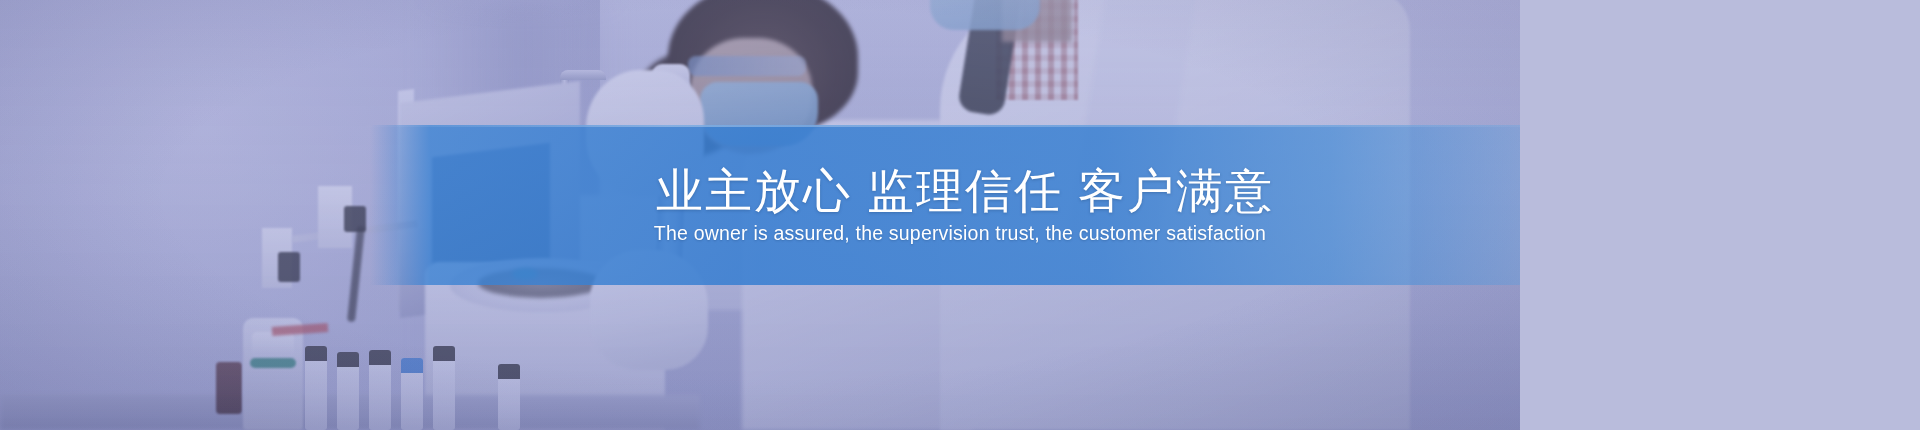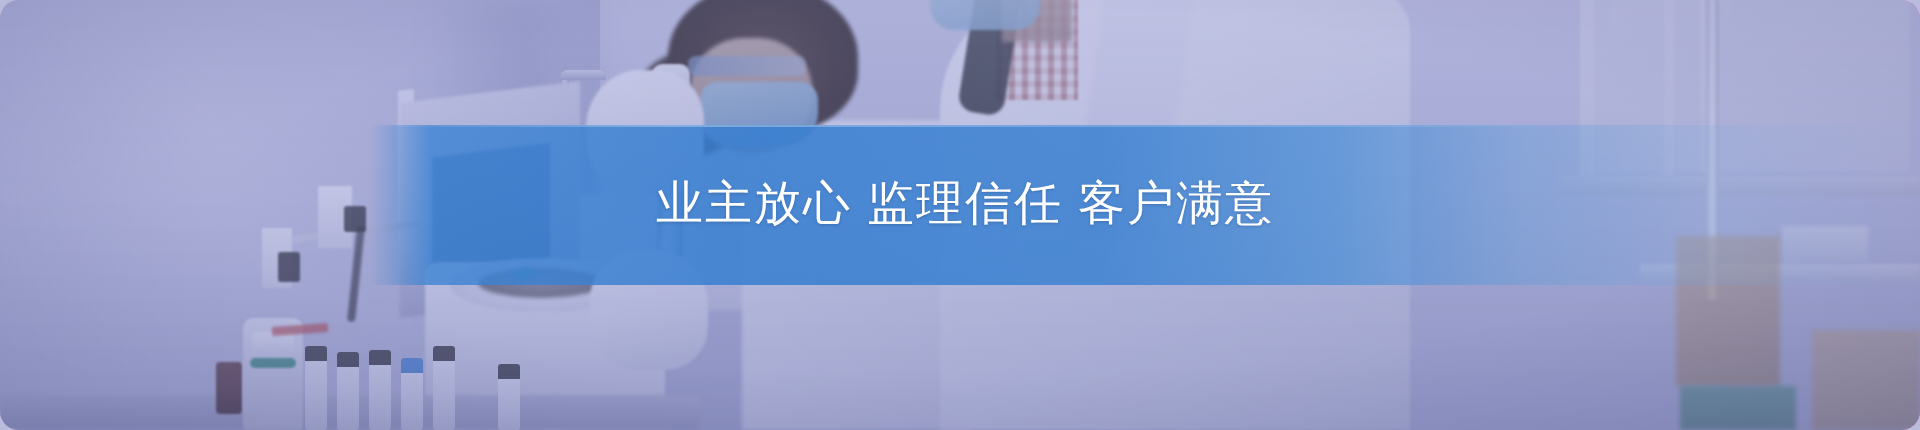--- a/index.html
+++ b/index.html
@@ -3,23 +3,22 @@
 <meta charset="utf-8">
 <title>Banner</title>
 <style>
   html,body{margin:0;padding:0;}
   body{
     width:1920px;height:430px;overflow:hidden;
     font-family:"Liberation Sans","DejaVu Sans",sans-serif;
     background:#b9bcdc;
   }
   .banner{
-    position:relative;width:1920px;height:430px;overflow:hidden;
+    position:relative;width:1520px;height:430px;overflow:hidden;
     background:#ec4899;
-    border-radius:19px;
   }
 
   
   .photo{position:absolute;inset:0;overflow:hidden;}
 
   
   .wall-left{
     position:absolute;left:0;top:0;width:680px;height:430px;
     background:
       radial-gradient(circle at 30% 30%, rgba(210,212,236,.95) 0%, rgba(186,190,222,.9) 60%, rgba(172,177,212,1) 100%),
@@ -471,15 +470,16 @@
     <div class="grade"></div>
     <div class="grade2"></div>
     <div class="vignette"></div>
   </div>
 
   <div class="band"></div>
   <div class="band-top-line"></div>
 
   <div class="band-inner">
     <div class="headline">业主放心 监理信任  客户满意</div>
+    <div class="subline">The owner is assured, the supervision trust, the customer satisfaction</div>
   </div>
 
 </div>
 
 </body></html>

